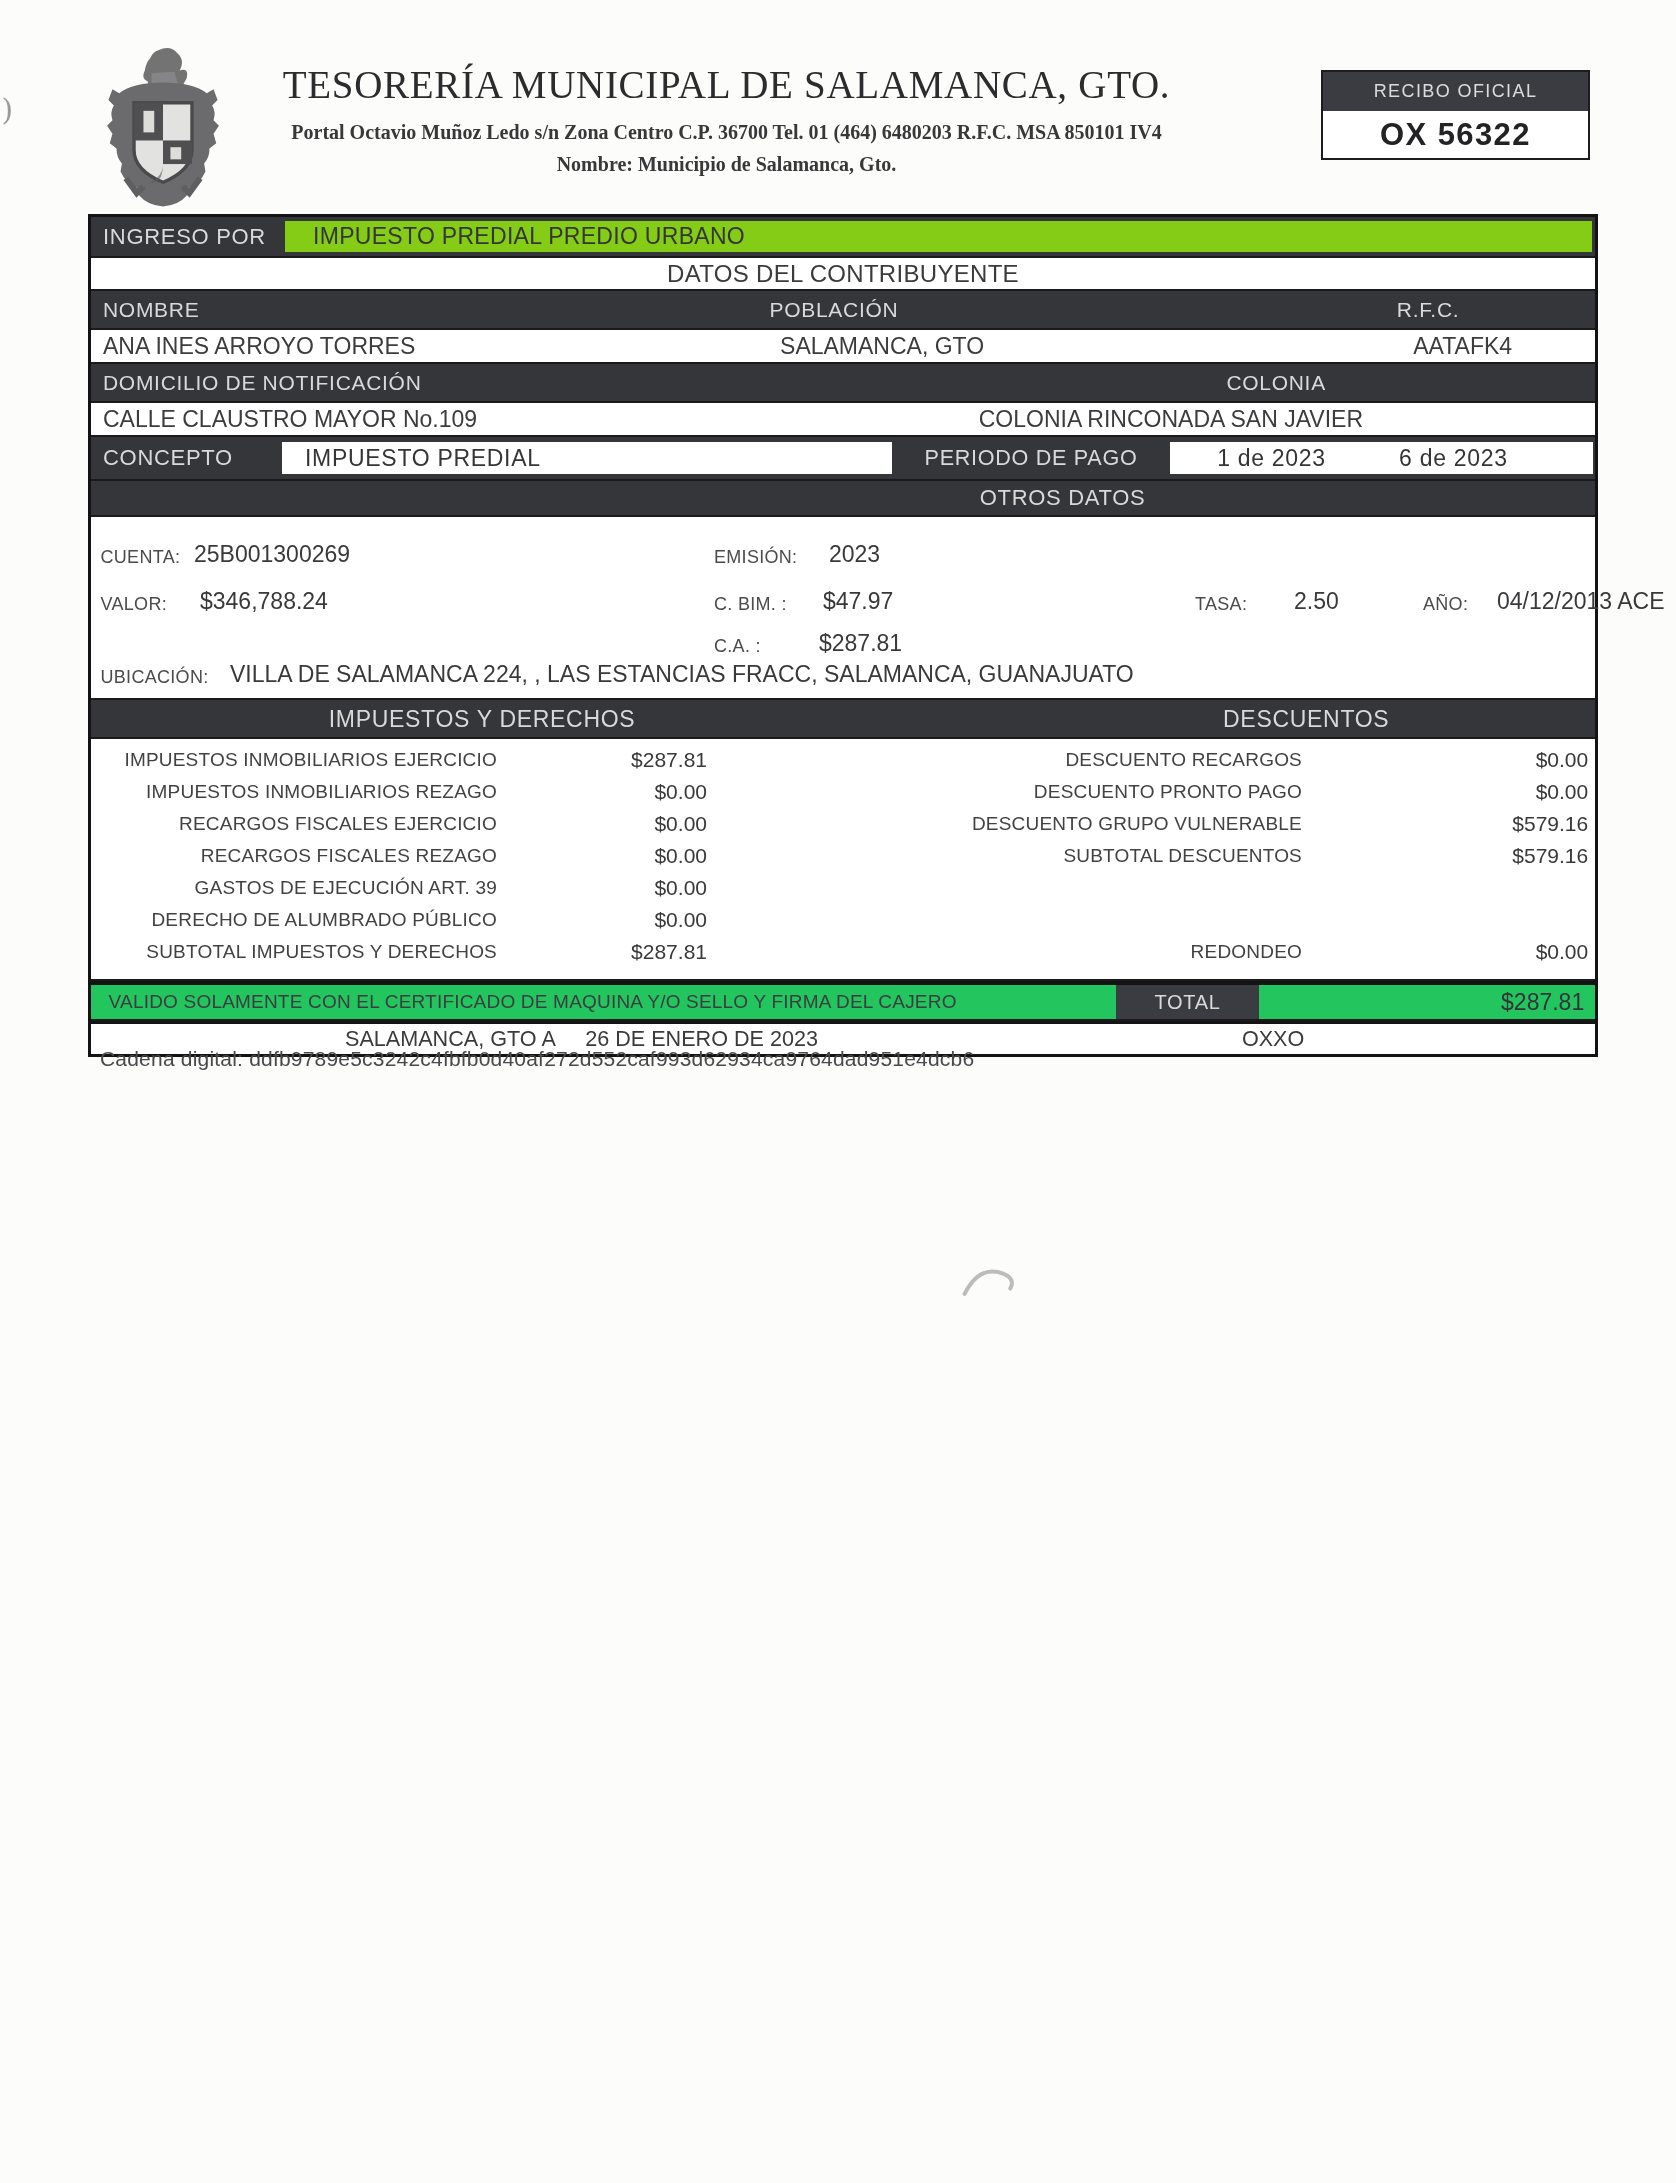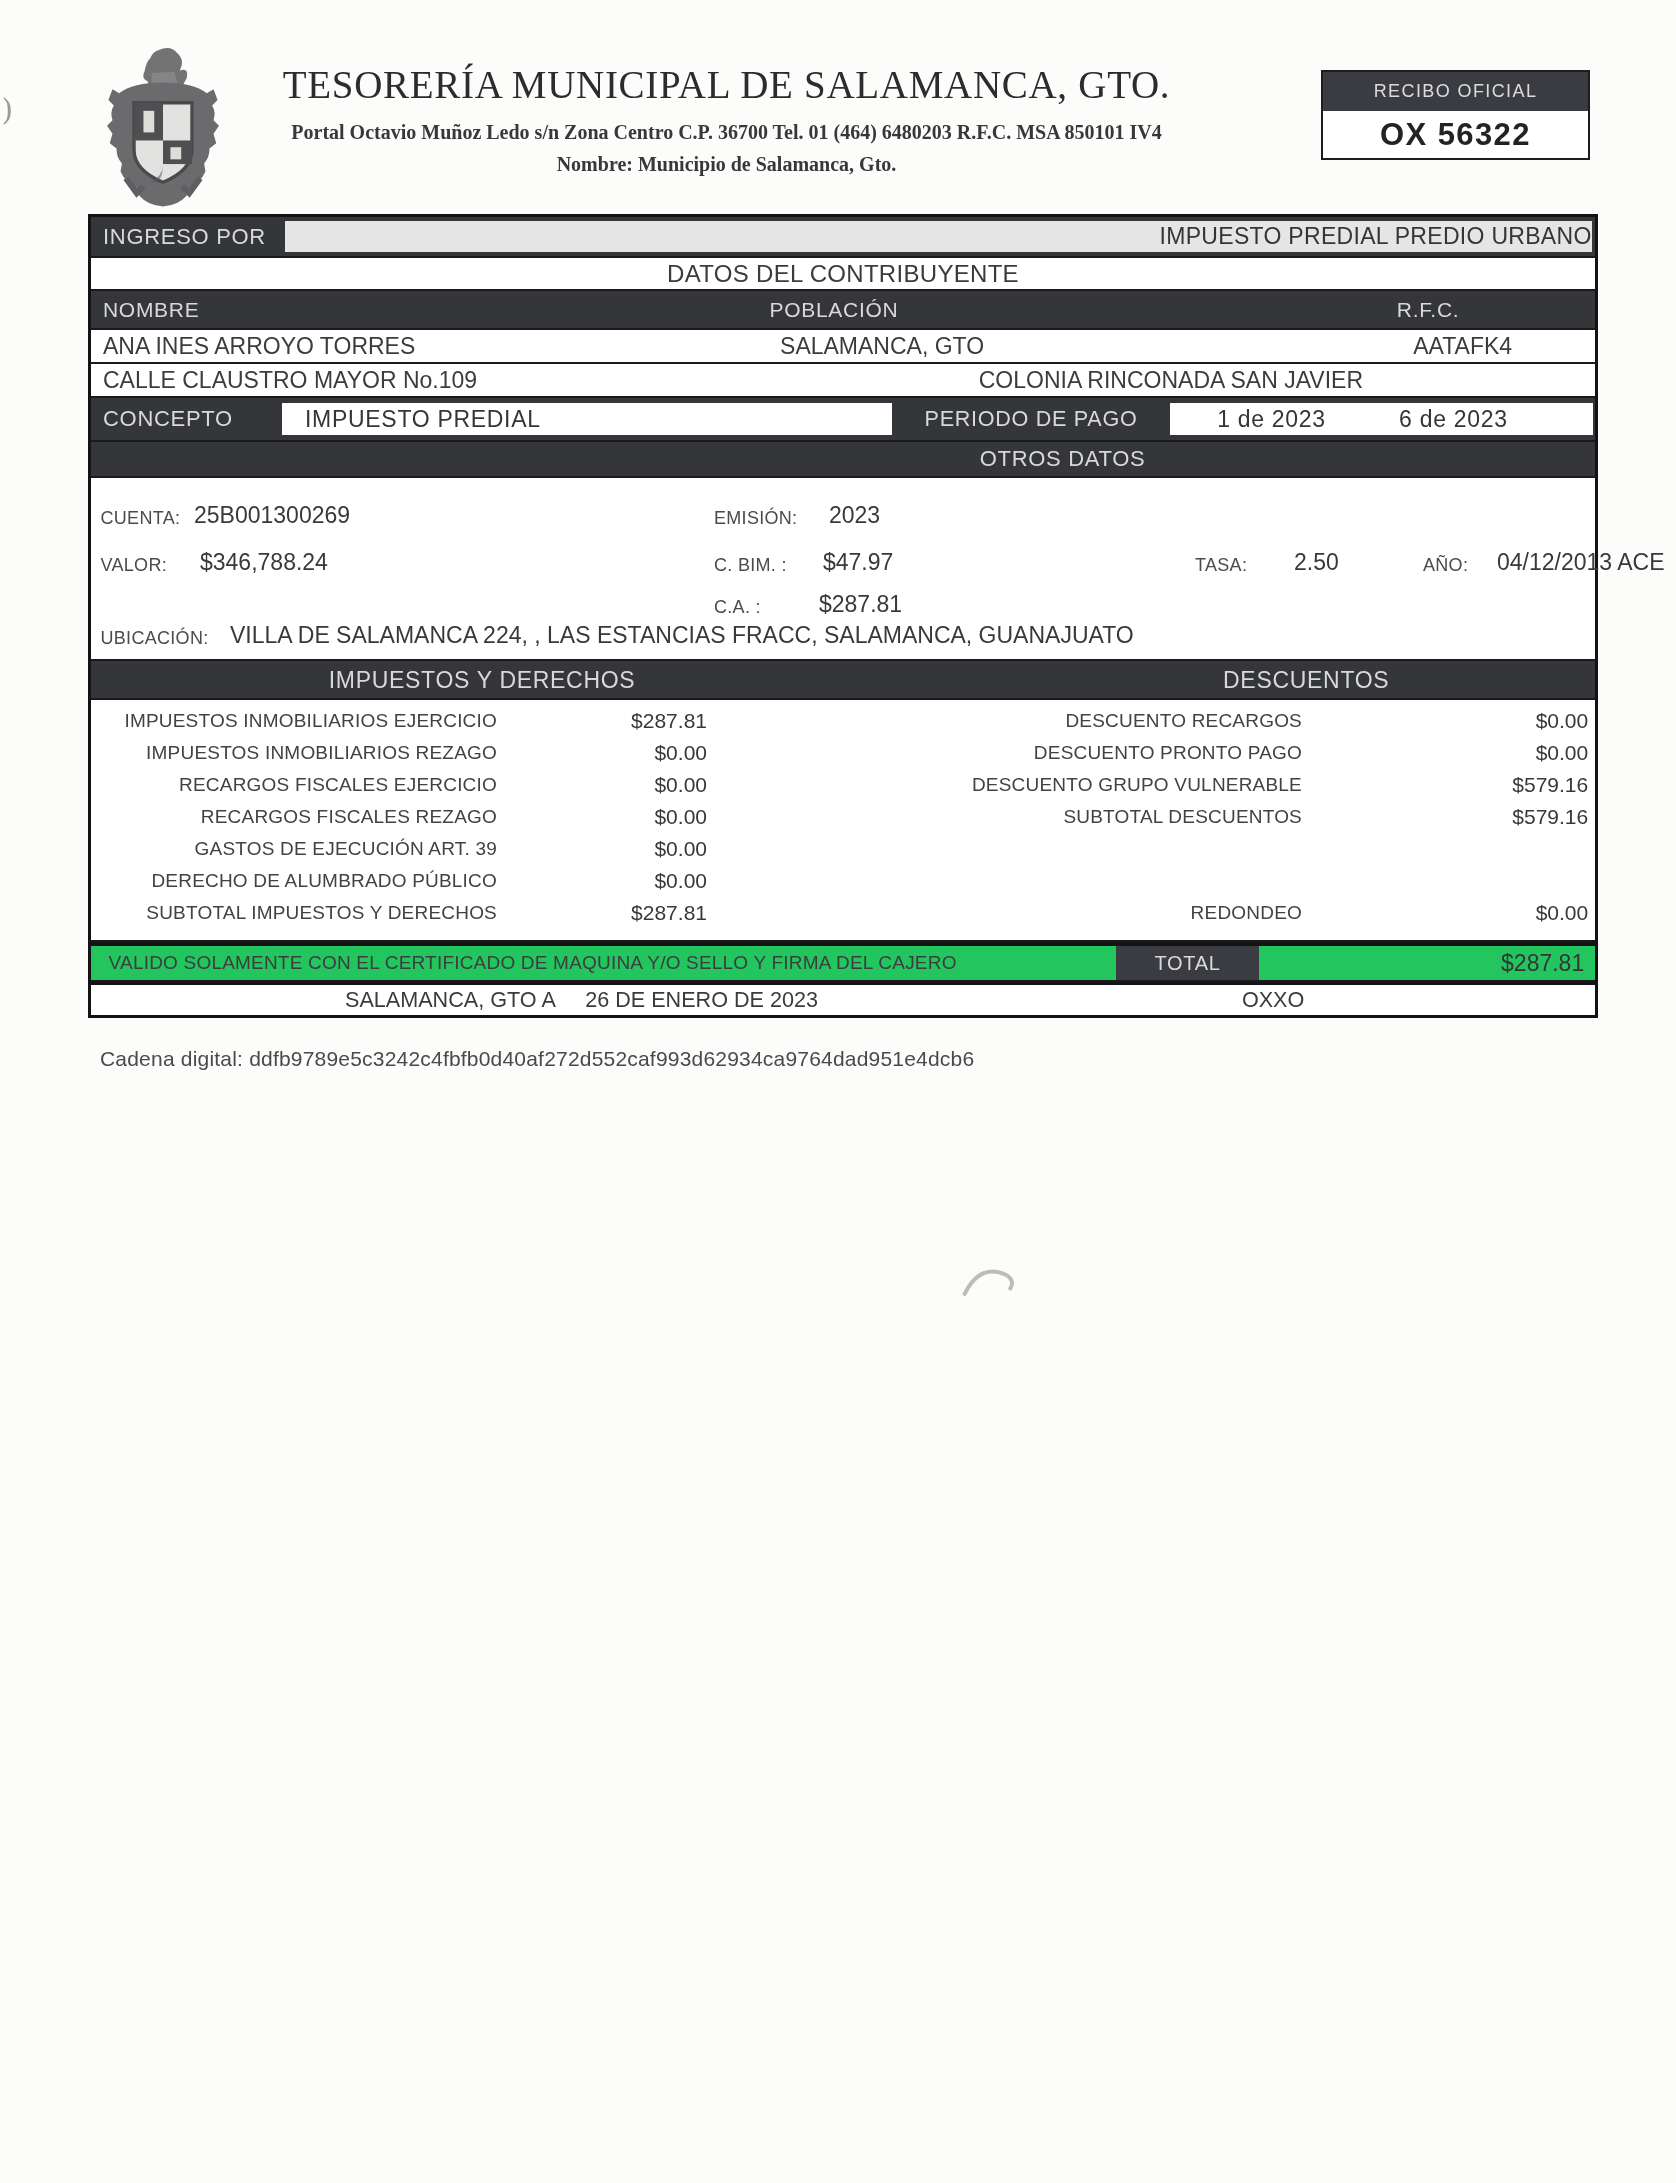--- a/index.html
+++ b/index.html
@@ -50,22 +50,22 @@
     border:3.4px solid #131315;background:#fff;box-sizing:border-box;
   }
   .rtable > div{border-bottom:2.7px solid #1a1a1c;}
   .rtable > div:last-child{border-bottom:none;}
   .dark{background:#34363a;color:#d9d9d9;}
   .dark, .bar-label{letter-spacing:0.7px;}
 
   .r-ingreso{height:39px;position:relative;}
   .r-ingreso .bar-label{position:absolute;left:12px;top:50%;transform:translateY(-50%);font-size:22px;}
   .ingreso-box{
-    position:absolute;left:194px;right:3.4px;top:4px;bottom:4px;background:#e5e5e5;
-    display:flex;align-items:center;padding-left:28px;font-size:23px;color:#353537;letter-spacing:0.3px;justify-content:flex-end;
+    position:absolute;left:194px;right:3.4px;top:4px;bottom:4px;background:#84cc16;
+    display:flex;align-items:center;padding-left:28px;font-size:23px;color:#353537;letter-spacing:0.3px;
   }
 
   .r-datos{height:31px;background:#fff;display:flex;align-items:center;justify-content:center;
     font-size:24px;color:#3b3b3d;letter-spacing:0.3px;}
 
   .r-hdr{height:37px;position:relative;font-size:21px;}
   .r-hdr span{position:absolute;top:50%;transform:translateY(-50%);white-space:nowrap;}
   .lab-left{left:12px;}
   .lab-center{left:49.4%;transform:translate(-50%,-50%) !important;}
   .lab-rfc{left:88.9%;transform:translate(-50%,-50%) !important;}
@@ -173,20 +173,24 @@
       <span class="lab-center">POBLACIÓN</span>
       <span class="lab-rfc">R.F.C.</span>
     </div>
 
     <div class="r-vals">
       <span class="val-left">ANA INES ARROYO TORRES</span>
       <span class="val-center">SALAMANCA, GTO</span>
       <span class="val-rfc">AATAFK4</span>
     </div>
 
+    <div class="r-hdr dark">
+      <span class="lab-left">DOMICILIO DE NOTIFICACIÓN</span>
+      <span class="lab-colonia">COLONIA</span>
+    </div>
 
     <div class="r-vals">
       <span class="val-left">CALLE CLAUSTRO MAYOR No.109</span>
       <span class="val-colonia">COLONIA RINCONADA SAN JAVIER</span>
     </div>
 
     <div class="r-concepto dark">
       <span class="bar-label">CONCEPTO</span>
       <div class="concepto-box">
         <span>IMPUESTO PREDIAL</span>

